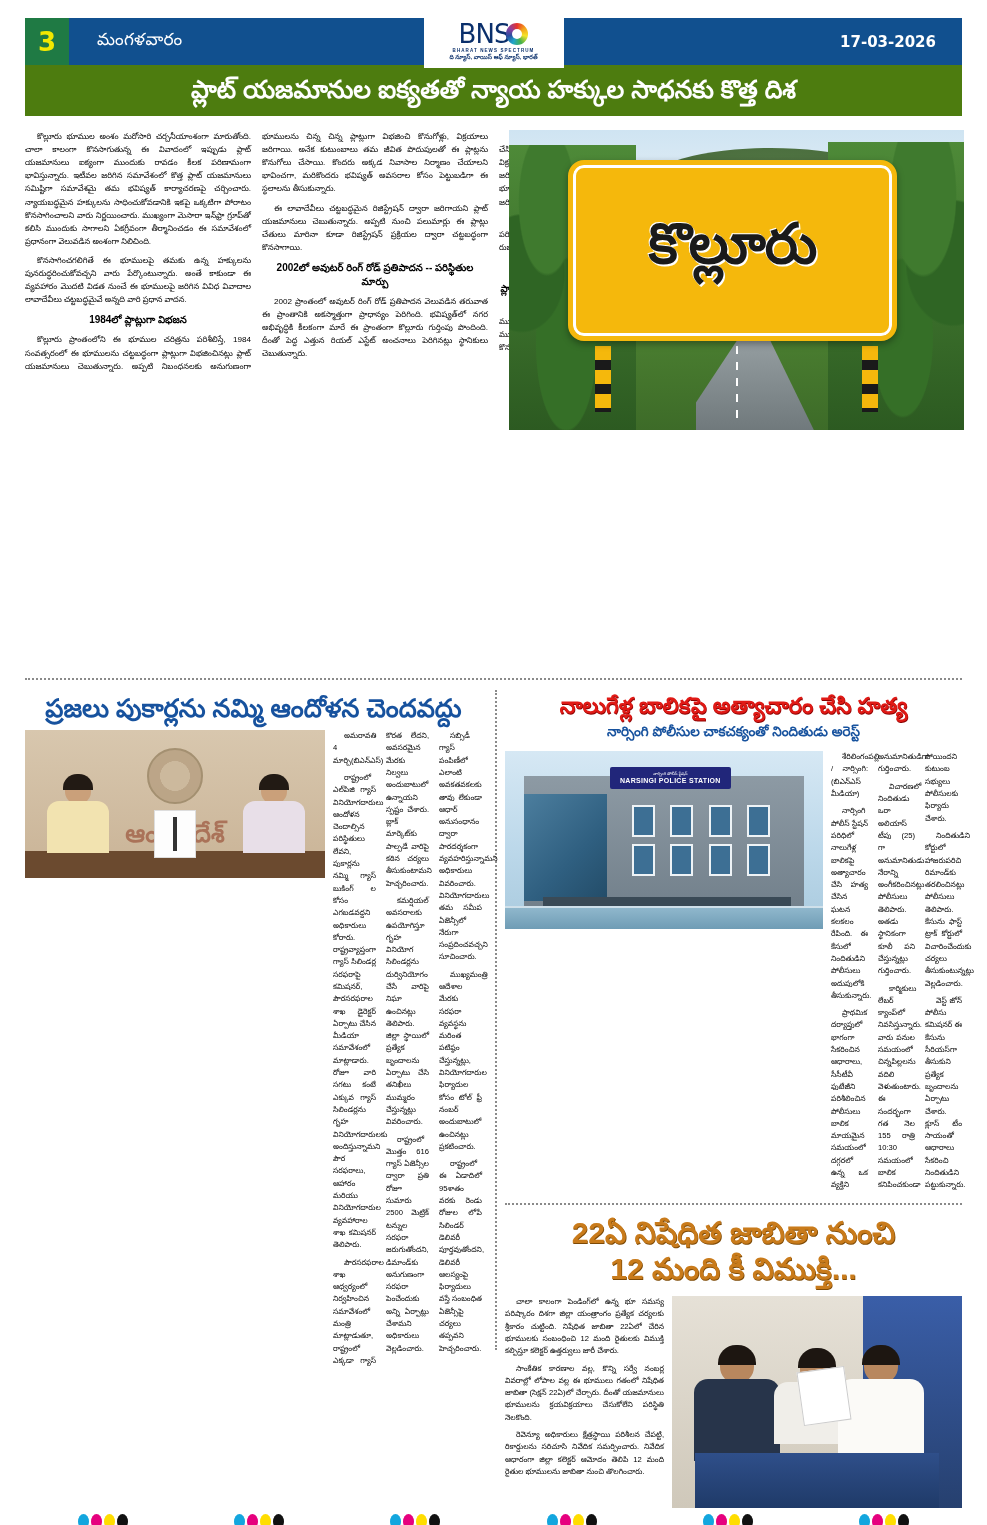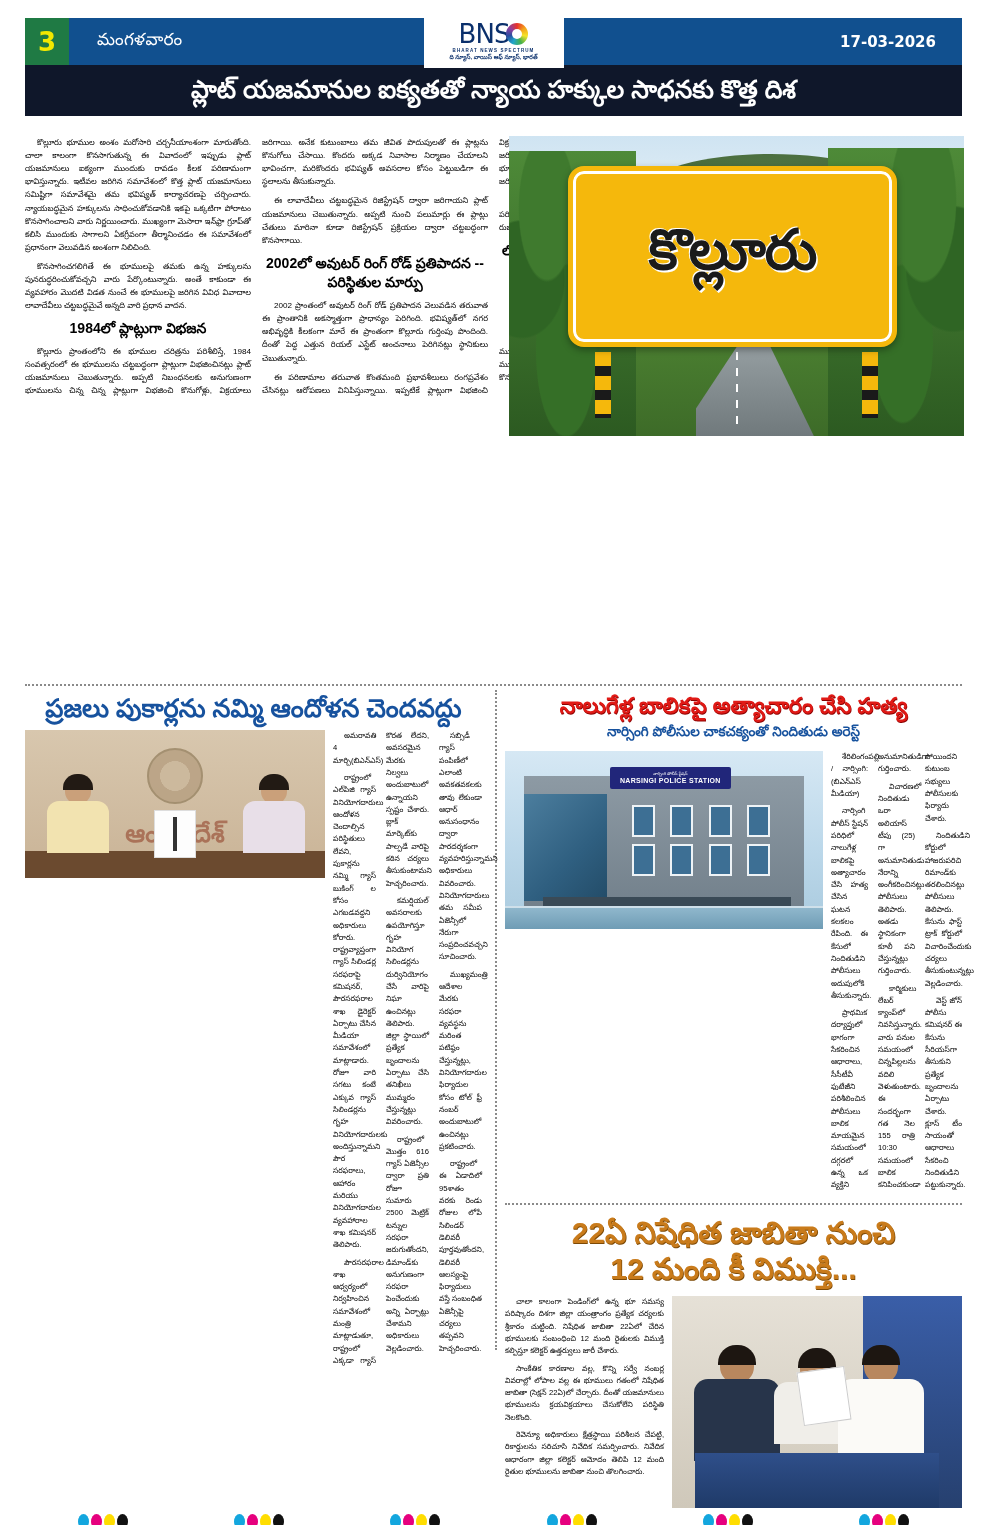--- a/index.html
+++ b/index.html
@@ -77,50 +77,50 @@
     color:#cf1414;
     font-size:52px;
     font-weight:bold;
     line-height:1.15;
     margin:14px 0 6px 0;
     letter-spacing:-.5px;
     font-family:"Liberation Sans",sans-serif;
     text-shadow:1px 1px 0 #7a0000;
   }
   .sub-banner{
-    background:#0f172a;
+    background:#4d7c0f;
     color:#ffffff;
     text-align:center;
     font-size:25px;
     font-weight:bold;
     padding:9px 4px 12px 4px;
     line-height:1.2;
     font-family:"Liberation Sans",sans-serif;
   }
 
   
   .lead{
-    margin-top:20px;
+    margin-top:14px;
     position:relative;
     height:540px;
   }
   .lead-cols{
     column-count:4;
     column-gap:11px;
     column-rule:0;
     font-size:8.1px;
     line-height:1.62;
     text-align:justify;
     height:540px;
   }
   .lead p{margin:0 0 6px 0;text-indent:12px;}
   .subhead{
     text-align:center;
     font-weight:bold;
-    font-size:14px;
+    font-size:10px;
     margin:7px 0 6px 0;
     text-indent:0 !important;
     line-height:1.4;
   }
 
   
   .signphoto{
     position:absolute;
     left:484px;top:0;
     width:455px;height:300px;
@@ -183,21 +183,21 @@
   .vdivider{
     position:absolute;
     top:0;bottom:0;
     width:0;
     border-left:2px dotted #8a8a8a;
   }
 
   
   .mid{
     position:relative;
-    margin-top:4px;
+    margin-top:10px;
     display:flex;
     gap:9px;
     height:660px;
   }
   .mid-left{width:462px;position:relative;}
   .mid-right{width:462px;margin-left:14px;position:relative;}
   .mid .vdivider{left:470px;}
 
   .story-head-blue{
     color:#17529e;

